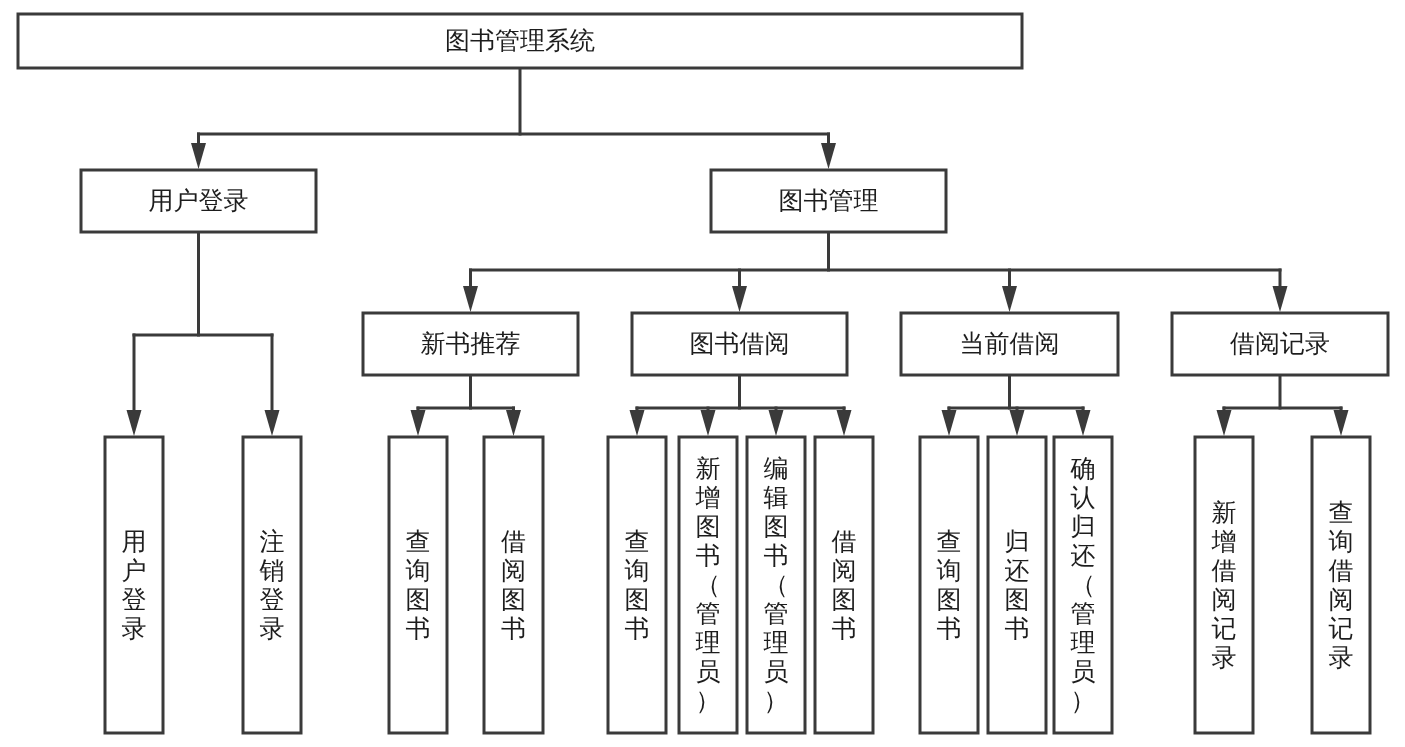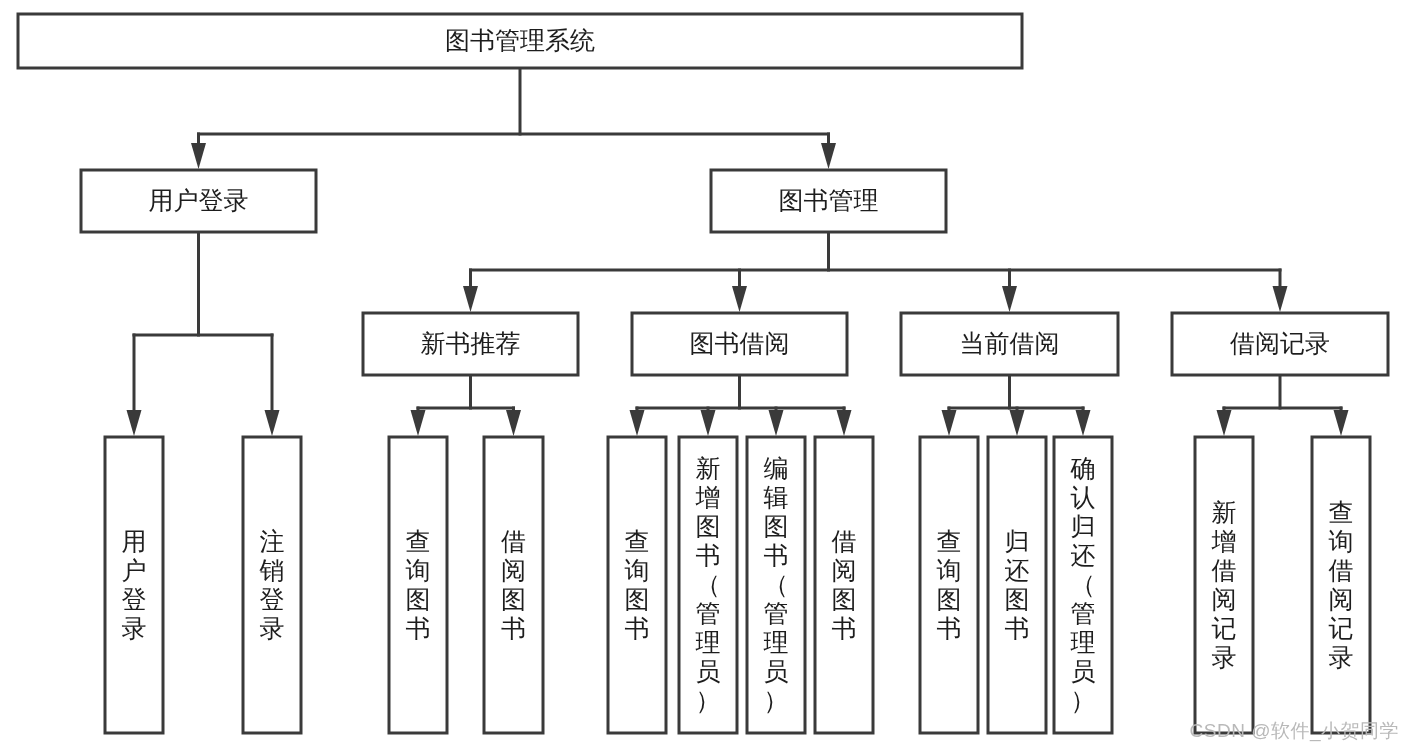--- a/index.html
+++ b/index.html
@@ -214,14 +214,13 @@
         <g>
           <rect class="node-box" x="1195" y="437" width="58" height="296"></rect>
           <text class="node-label-vert" x="1224" y="520.62"><tspan x="1224" dy="0">新</tspan><tspan x="1224" dy="29">增</tspan><tspan x="1224" dy="29">借</tspan><tspan x="1224" dy="29">阅</tspan><tspan x="1224" dy="29">记</tspan><tspan x="1224" dy="29">录</tspan></text>
         </g>
         <g>
           <rect class="node-box" x="1312" y="437" width="58" height="296"></rect>
           <text class="node-label-vert" x="1341" y="520.62"><tspan x="1341" dy="0">查</tspan><tspan x="1341" dy="29">询</tspan><tspan x="1341" dy="29">借</tspan><tspan x="1341" dy="29">阅</tspan><tspan x="1341" dy="29">记</tspan><tspan x="1341" dy="29">录</tspan></text>
         </g>
       </g>
   </svg>
-  <div class="watermark">CSDN @软件_小贺同学</div>
 </div>
 
 </body></html>

